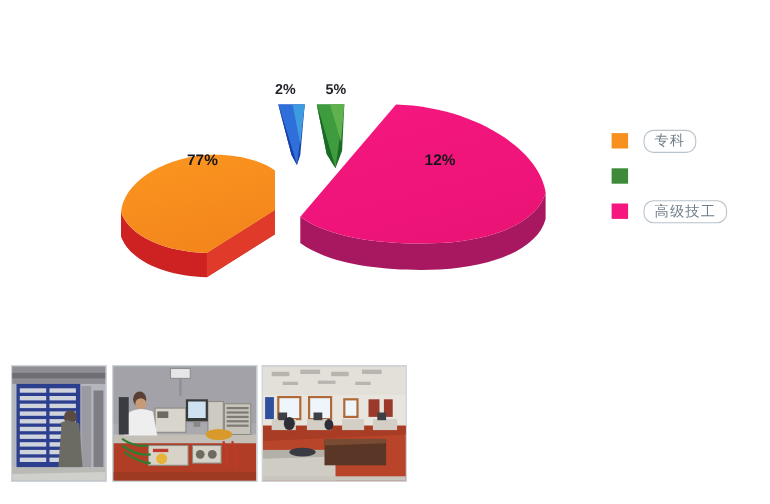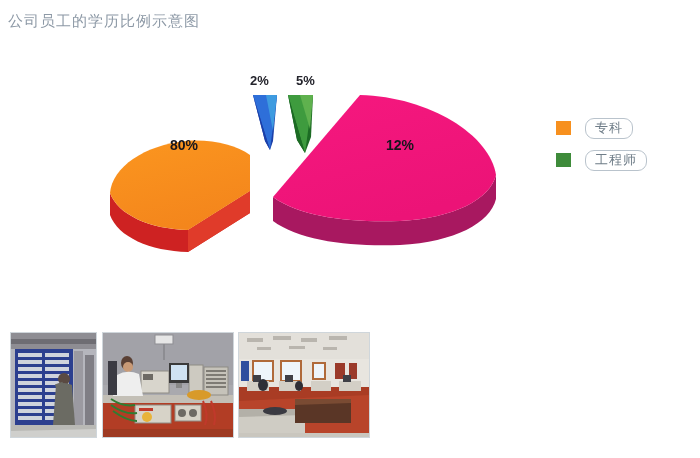--- a/index.html
+++ b/index.html
@@ -63,21 +63,20 @@
   #photo-1{left:10px;width:85px;}
   #photo-2{left:102px;width:130px;}
   #photo-3{left:238px;width:130px;}
   .photo svg{display:block;width:100%;height:100%;}
 </style>
 </head>
 <body>
 
 <div id="page">
 
-  <div class="title">公司员工的学历比例示意图</div>
 
   <div class="chart-area">
 
     <svg class="pie-svg" width="540" height="230" viewBox="0 0 540 230">
       <defs>
         <linearGradient id="gOrangeTop" x1="0" y1="0" x2="0.4" y2="1">
           <stop offset="0%" stop-color="#FB961F"></stop>
           <stop offset="100%" stop-color="#F4861C"></stop>
         </linearGradient>
         <linearGradient id="gMagTop" x1="0" y1="0" x2="0.5" y2="1">
@@ -127,39 +126,42 @@
                  C 352,178 300,172 273,152 Z" fill="#A81860"></path>
 
         <path d="M 273,152
                  L 360,50
                  C 430,52 490,90 496,130
                  C 490,154 455,173 400,176
                  C 352,178 300,172 273,152 Z" fill="url(#gMagTop)"></path>
       </g>
     </svg>
 
-    <div class="pct-label" style="left:170px;top:92px;">80%</div>
+    <div class="pct-label" style="left:170px;top:92px;">77%</div>
     <div class="pct-label pct-small" style="left:250px;top:28px;">2%</div>
     <div class="pct-label pct-small" style="left:296px;top:28px;">5%</div>
     <div class="pct-label" style="left:386px;top:92px;">12%</div>
   </div>
 
   <div class="legend">
 
     <div class="legend-row">
       <span class="swatch" style="background:#F7901E;"></span>
       <span class="legend-box">专科</span>
     </div>
 
 
     <div class="legend-row">
       <span class="swatch" style="background:#3E8B3A;"></span>
-      <span class="legend-box">工程师</span>
-    </div>
-
+    </div>
+
+    <div class="legend-row">
+      <span class="swatch" style="background:#F5177F;"></span>
+      <span class="legend-box">高级技工</span>
+    </div>
   </div>
 
   <div class="photos">
 
     <div class="photo" id="photo-1">
       <svg viewBox="0 0 85 104" preserveAspectRatio="none">
         <rect width="85" height="104" fill="#b5b6bd"></rect>
         <rect x="0" y="0" width="85" height="16" fill="#8e8d93"></rect>
         <rect x="0" y="6" width="85" height="5" fill="#6e6d73"></rect>
         <rect x="4" y="16" width="58" height="76" fill="#2c3f8f"></rect>

